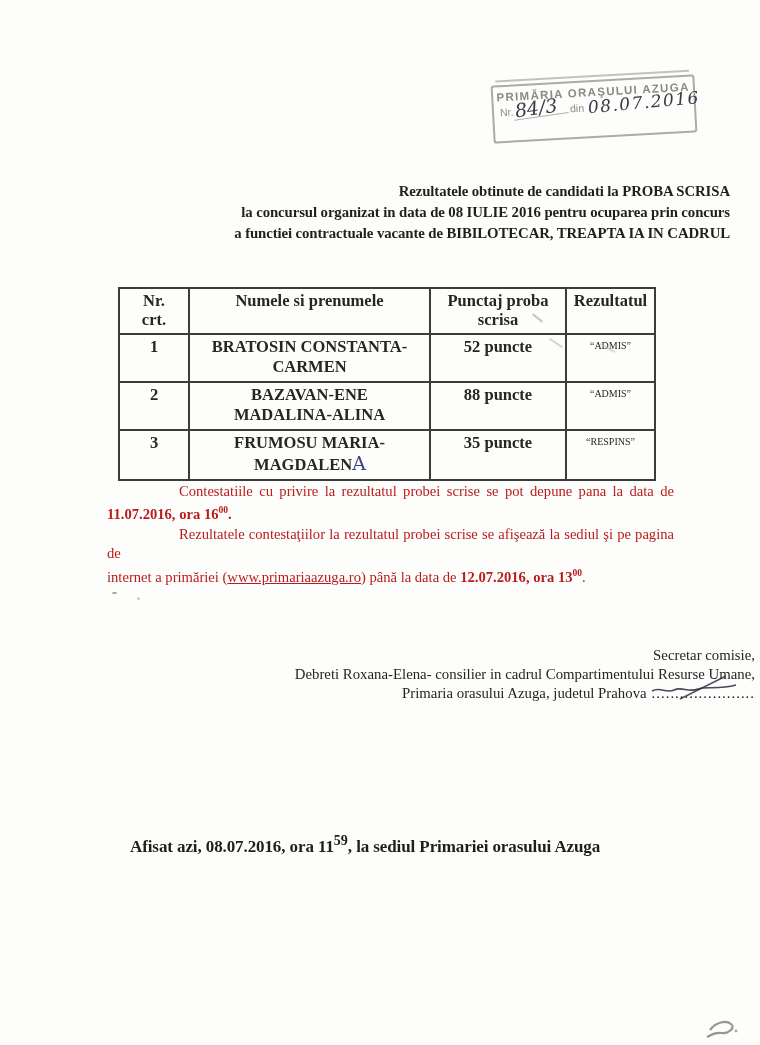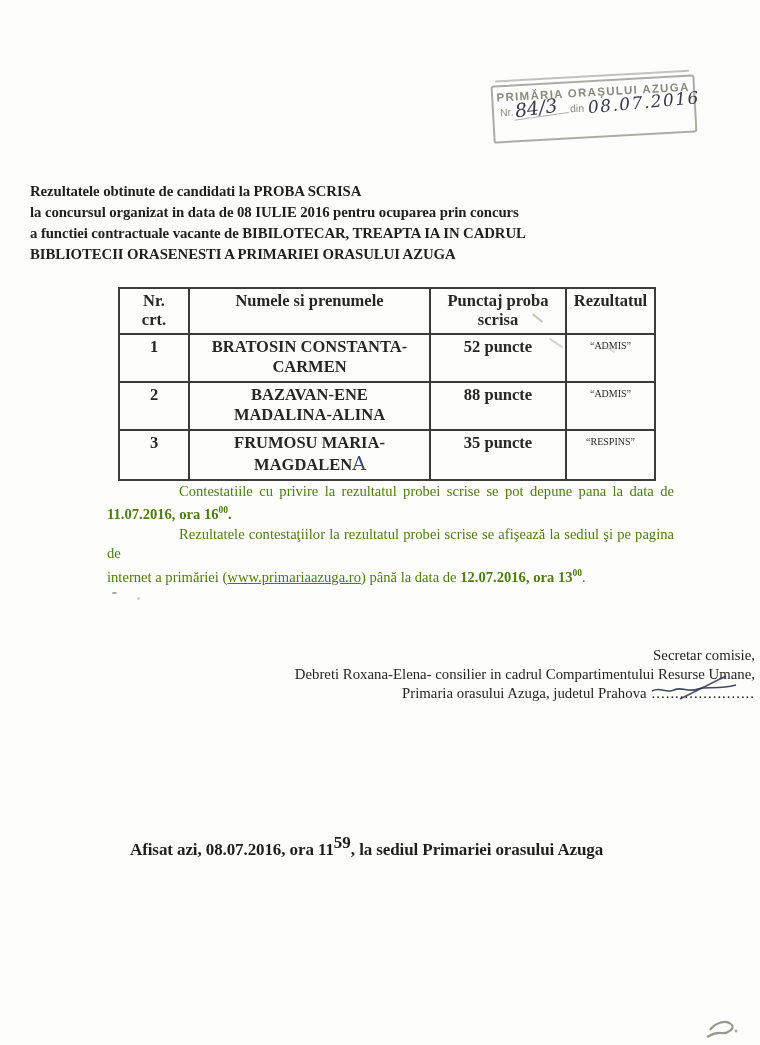--- a/index.html
+++ b/index.html
@@ -39,21 +39,21 @@
   }
   .hand-date {
     display:inline-block; font-size:17px; line-height:13px; white-space:nowrap;
     letter-spacing:1.5px; margin-left:4px; transform:rotate(-2deg);
   }
   .stamp-din { margin-left:2px; }
 
   
   .title-block {
     position:absolute; left:30px; top:181px; width:700px;
-    text-align:left; font-weight:bold; font-size:14.8px; line-height:21px;
+    text-align:right; font-weight:bold; font-size:14.8px; line-height:21px;
     letter-spacing:-0.1px; color:#1f1f1d;
   }
 
   
   .results-table { position:absolute; left:118px; top:287px; border-collapse:collapse; }
   .results-table th, .results-table td {
     border:2px solid #3c3c3a; text-align:center; vertical-align:top; padding:2px 2px 4px;
   }
   .results-table th { font-size:16.5px; line-height:19px; font-weight:bold; }
   .cell-nr, .cell-name, .cell-score { font-weight:bold; font-size:16.5px; line-height:20px; }
@@ -63,42 +63,42 @@
     font-family:"DejaVu Serif",serif; letter-spacing:-1px;
   }
 
   
   .pmark { position:absolute; background:#b9b4ab; opacity:.75; border-radius:1px; }
   .speck { position:absolute; background:#a39e94; border-radius:50%; }
 
   
   .paras {
     position:absolute; left:107px; top:482px; width:567px;
-    font-size:14.6px; line-height:19.5px; color:#4d7c0f;
+    font-size:14.6px; line-height:19.5px; color:#b91c1c;
   }
   .paras p { margin:0; }
   .jline { text-align:justify; text-align-last:justify; text-indent:72px; }
   .url { text-decoration:underline; }
   .sup-small { font-size:9.5px; vertical-align:super; letter-spacing:0; }
 
   
   .signature {
     position:absolute; left:55px; top:646px; width:700px;
     text-align:right; font-size:14.8px; line-height:19px; color:#242422;
   }
   .sig-dots-wrap { position:relative; display:inline-block; margin-left:5px; }
   .dots { letter-spacing:1px; }
   .squiggle { position:absolute; left:-8px; top:-15px; pointer-events:none; }
 
   
   .footer-line {
     position:absolute; left:130px; top:833px;
     font-size:17px; font-weight:bold; color:#1e1e1c; letter-spacing:-0.1px;
   }
-  .footer-line .sup-small { font-size:17px; }
+  .footer-line .sup-small { font-size:14px; }
 
   .smudge { position:absolute; left:700px; top:1012px; }
 </style>
 </head>
 <body>
 
 <div class="page">
 
   <div class="stamp">
     <div class="stamp-org">PRIMĂRIA ORAŞULUI AZUGA</div>
@@ -107,21 +107,20 @@
       <span class="hand hand-nr">84/3</span>
       <span class="stamp-label stamp-din">din</span>
       <span class="hand hand-date">08.07.2016</span>
     </div>
   </div>
 
   <div class="title-block">
     <div>Rezultatele obtinute de candidati la PROBA SCRISA</div>
     <div>la concursul organizat in data de 08 IULIE 2016 pentru ocuparea prin concurs</div>
     <div>a functiei contractuale vacante de BIBILOTECAR, TREAPTA IA IN CADRUL</div>
-    <div>BIBLIOTECII ORASENESTI A PRIMARIEI ORASULUI AZUGA</div>
   </div>
 
   <table class="results-table">
     <colgroup>
         <col style="width:70px">
         <col style="width:241px">
         <col style="width:136px">
         <col style="width:89px">
       </colgroup>
     <thead>

